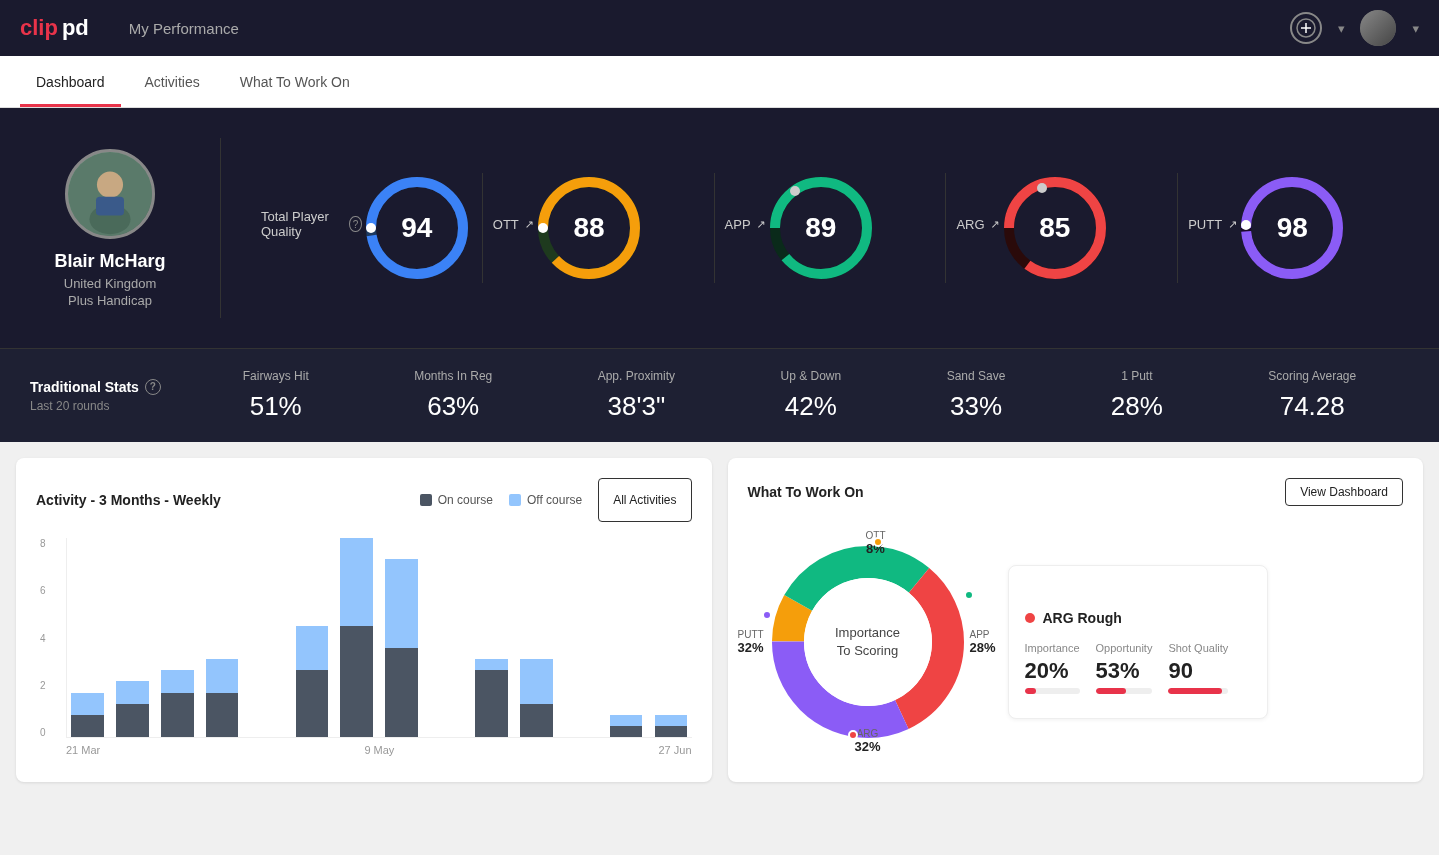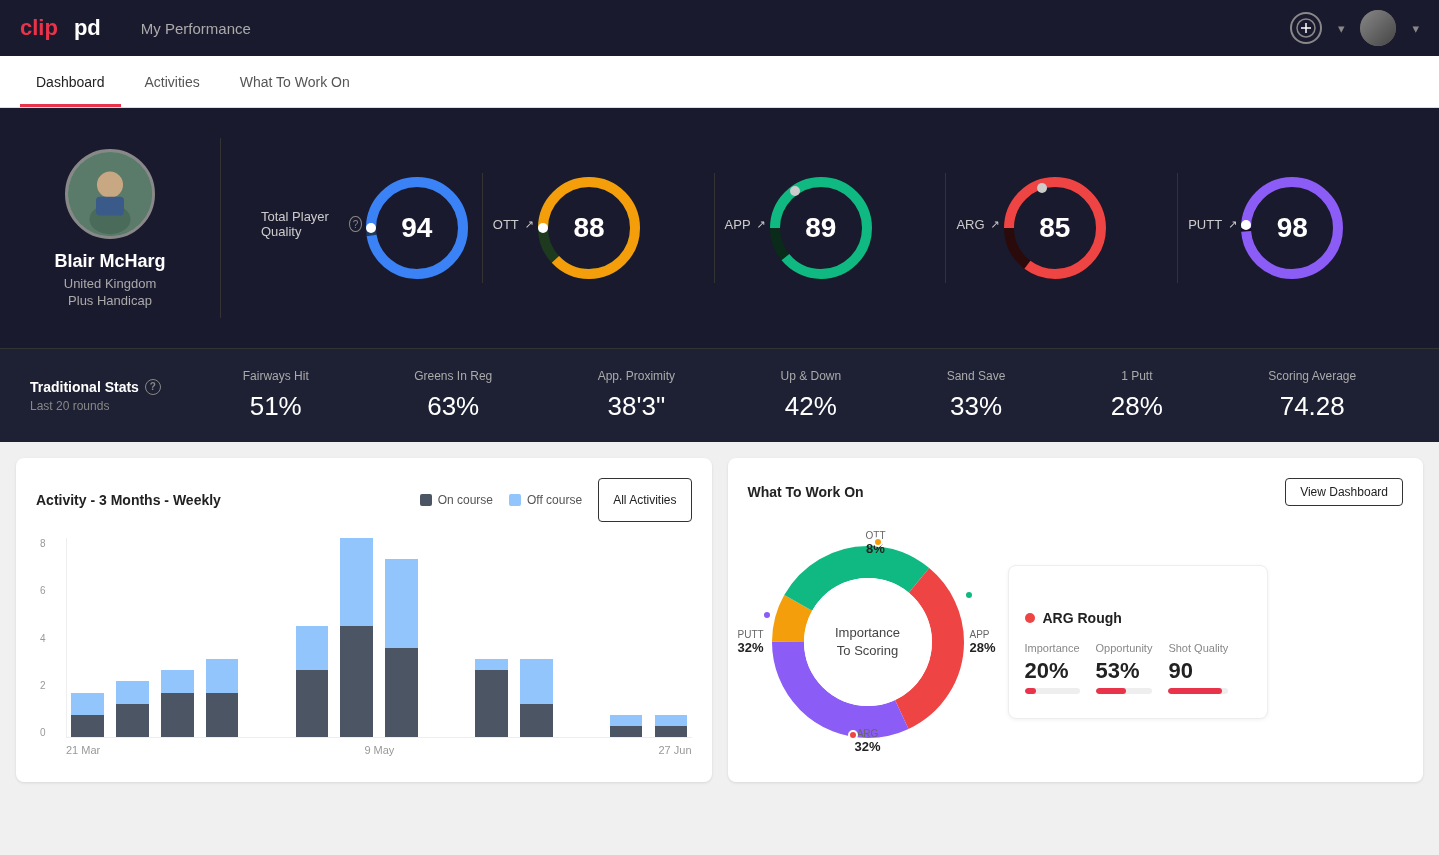--- a/index.html
+++ b/index.html
@@ -7,21 +7,21 @@
 
     
     .header {
       background: #1a1a2e;
       display: flex;
       align-items: center;
       padding: 0 20px;
       height: 56px;
       justify-content: space-between;
     }
-    .header-logo { color: #e8334a; font-size: 22px; font-weight: bold; display: flex; align-items: center; gap: 16px; }
+    .header-logo { color: #e8334a; font-size: 22px; font-weight: bold; display: flex; align-items: center; gap: 4px; }
     .header-logo span { color: #fff; }
     .header-title { color: #aaa; font-size: 15px; margin-left: 20px; flex: 1; }
     .header-actions { display: flex; align-items: center; gap: 16px; }
     .header-add-btn {
       width: 32px; height: 32px; border-radius: 50%; border: 2px solid #888;
       background: transparent; color: #fff; display: flex; align-items: center; justify-content: center;
       cursor: pointer; font-size: 18px;
     }
     .header-avatar {
       width: 36px; height: 36px; border-radius: 50%; background: #666;
@@ -397,21 +397,21 @@
       <span class="q-icon">?</span>
     </div>
     <div class="stats-sublabel">Last 20 rounds</div>
   </div>
   <div class="stats-items" id="stats-items-container">
   <div class="stat-item">
       <span class="stat-item-label">Fairways Hit</span>
       <span class="stat-item-value">51%</span>
     </div>
       <div class="stat-item">
-      <span class="stat-item-label">Greens In Reg</span>
+      <span class="stat-item-label">Months In Reg</span>
       <span class="stat-item-value">63%</span>
     </div>
       <div class="stat-item">
       <span class="stat-item-label">App. Proximity</span>
       <span class="stat-item-value">38'3"</span>
     </div>
       <div class="stat-item">
       <span class="stat-item-label">Up &amp; Down</span>
       <span class="stat-item-value">42%</span>
     </div>

